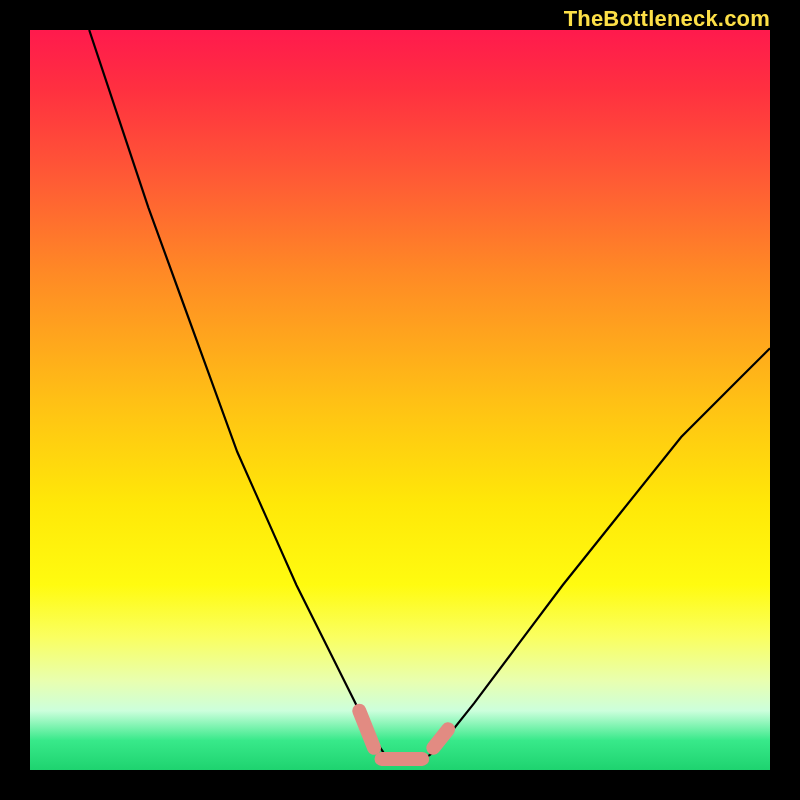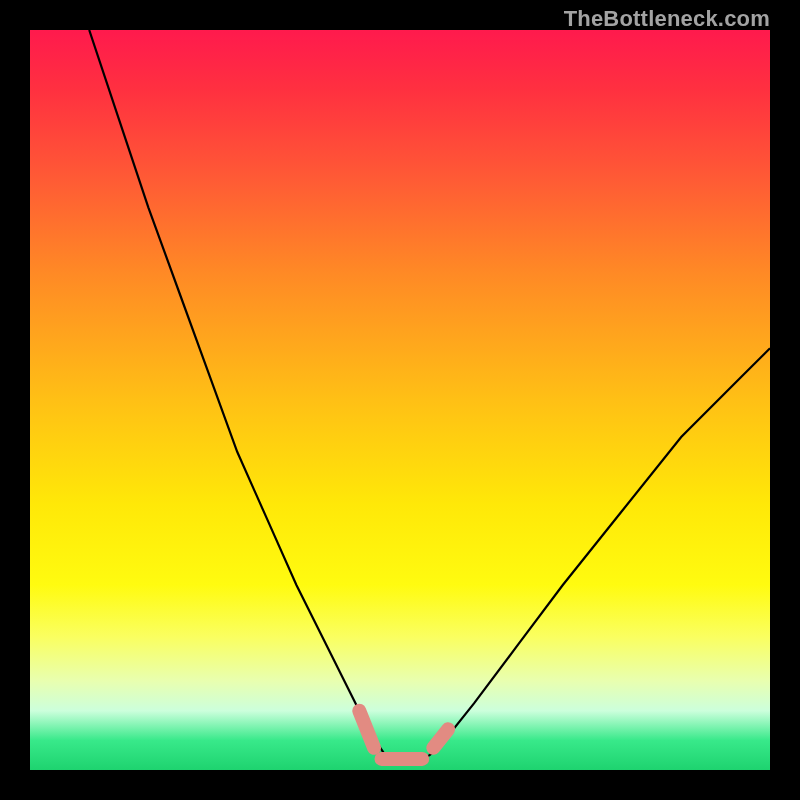--- a/index.html
+++ b/index.html
@@ -43,21 +43,21 @@
       #e8ffb0 88%,
       #ccffdc 92%,
       #38e98a 96%,
       #1ed36f 100%
     );
   }
   .watermark {
     position: absolute;
     top: 6px;
     right: 30px;
-    color: #a3a3a3;
+    color: #fde047;
     font-size: 22px;
     font-weight: 600;
     letter-spacing: 0.2px;
     user-select: none;
   }
   svg.curve {
     position: absolute;
     inset: 0;
     width: 740px;
     height: 740px;

